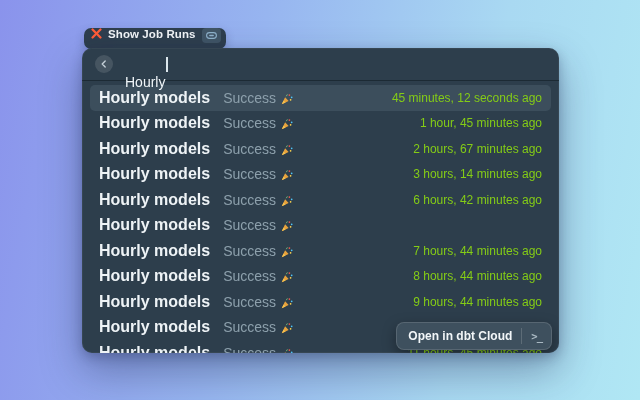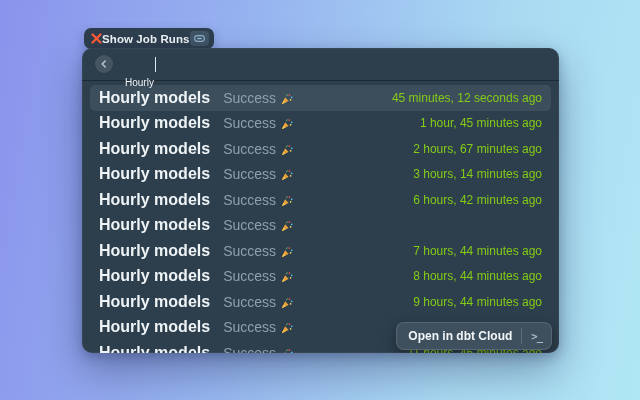--- a/index.html
+++ b/index.html
@@ -7,21 +7,21 @@
   body { font-family: "Liberation Sans", sans-serif; }
 
   .stage {
     position: relative; width: 640px; height: 400px; overflow: hidden;
     background: linear-gradient(100deg, #8a93ec 0%, #97b5f0 38%, #a9d9f2 72%, #b0e7f4 100%);
   }
 
   
   .cmd-pill {
     position: absolute; left: 84px; top: 28px; height: 21px;
-    display: flex; align-items: center; 
+    display: flex; align-items: flex-start; gap: 6px;
     background: rgba(42, 58, 71, 0.96);
     border-radius: 7px; padding: 0 5px 0 7px;
     box-shadow: 0 4px 10px rgba(30, 40, 80, 0.25);
   }
   .cmd-pill .dbt-x { display: flex; align-items: center; }
   .cmd-pill .pill-label { color: #f2f6f8; font-size: 11.5px; font-weight: 700; letter-spacing: .1px; }
   .pill-badge {
     width: 19px; height: 15px; border-radius: 4px;
     background: rgba(130, 165, 190, 0.22);
     display: flex; align-items: center; justify-content: center;
@@ -40,21 +40,21 @@
   .searchbar {
     height: 32px; display: flex; align-items: center; gap: 12px; padding: 0 13px;
   }
   .back-btn {
     width: 18px; height: 18px; border-radius: 50%;
     background: rgba(255,255,255,0.12);
     display: flex; align-items: center; justify-content: center;
     flex: 0 0 auto; cursor: pointer;
   }
   .search-input { display: flex; align-items: center; }
-  .search-text { color: #f0f5f8; font-size: 10px; font-weight: 400; margin-top: 36px; }
+  .search-text { color: #f0f5f8; font-size: 14px; font-weight: 400; margin-top: 36px; }
   .caret {
     width: 1.5px; height: 15px; background: #dbe6ec; margin-left: 1px;
     animation: blink 1.1s steps(1) infinite;
   }
   @keyframes blink { 50% { opacity: 0; } }
   .search-divider { height: 1px; background: rgba(15, 25, 33, 0.55); }
 
   .list { padding: 4px 8px 0 8px; }
   .row {
     height: 25.5px; display: flex; align-items: center;

